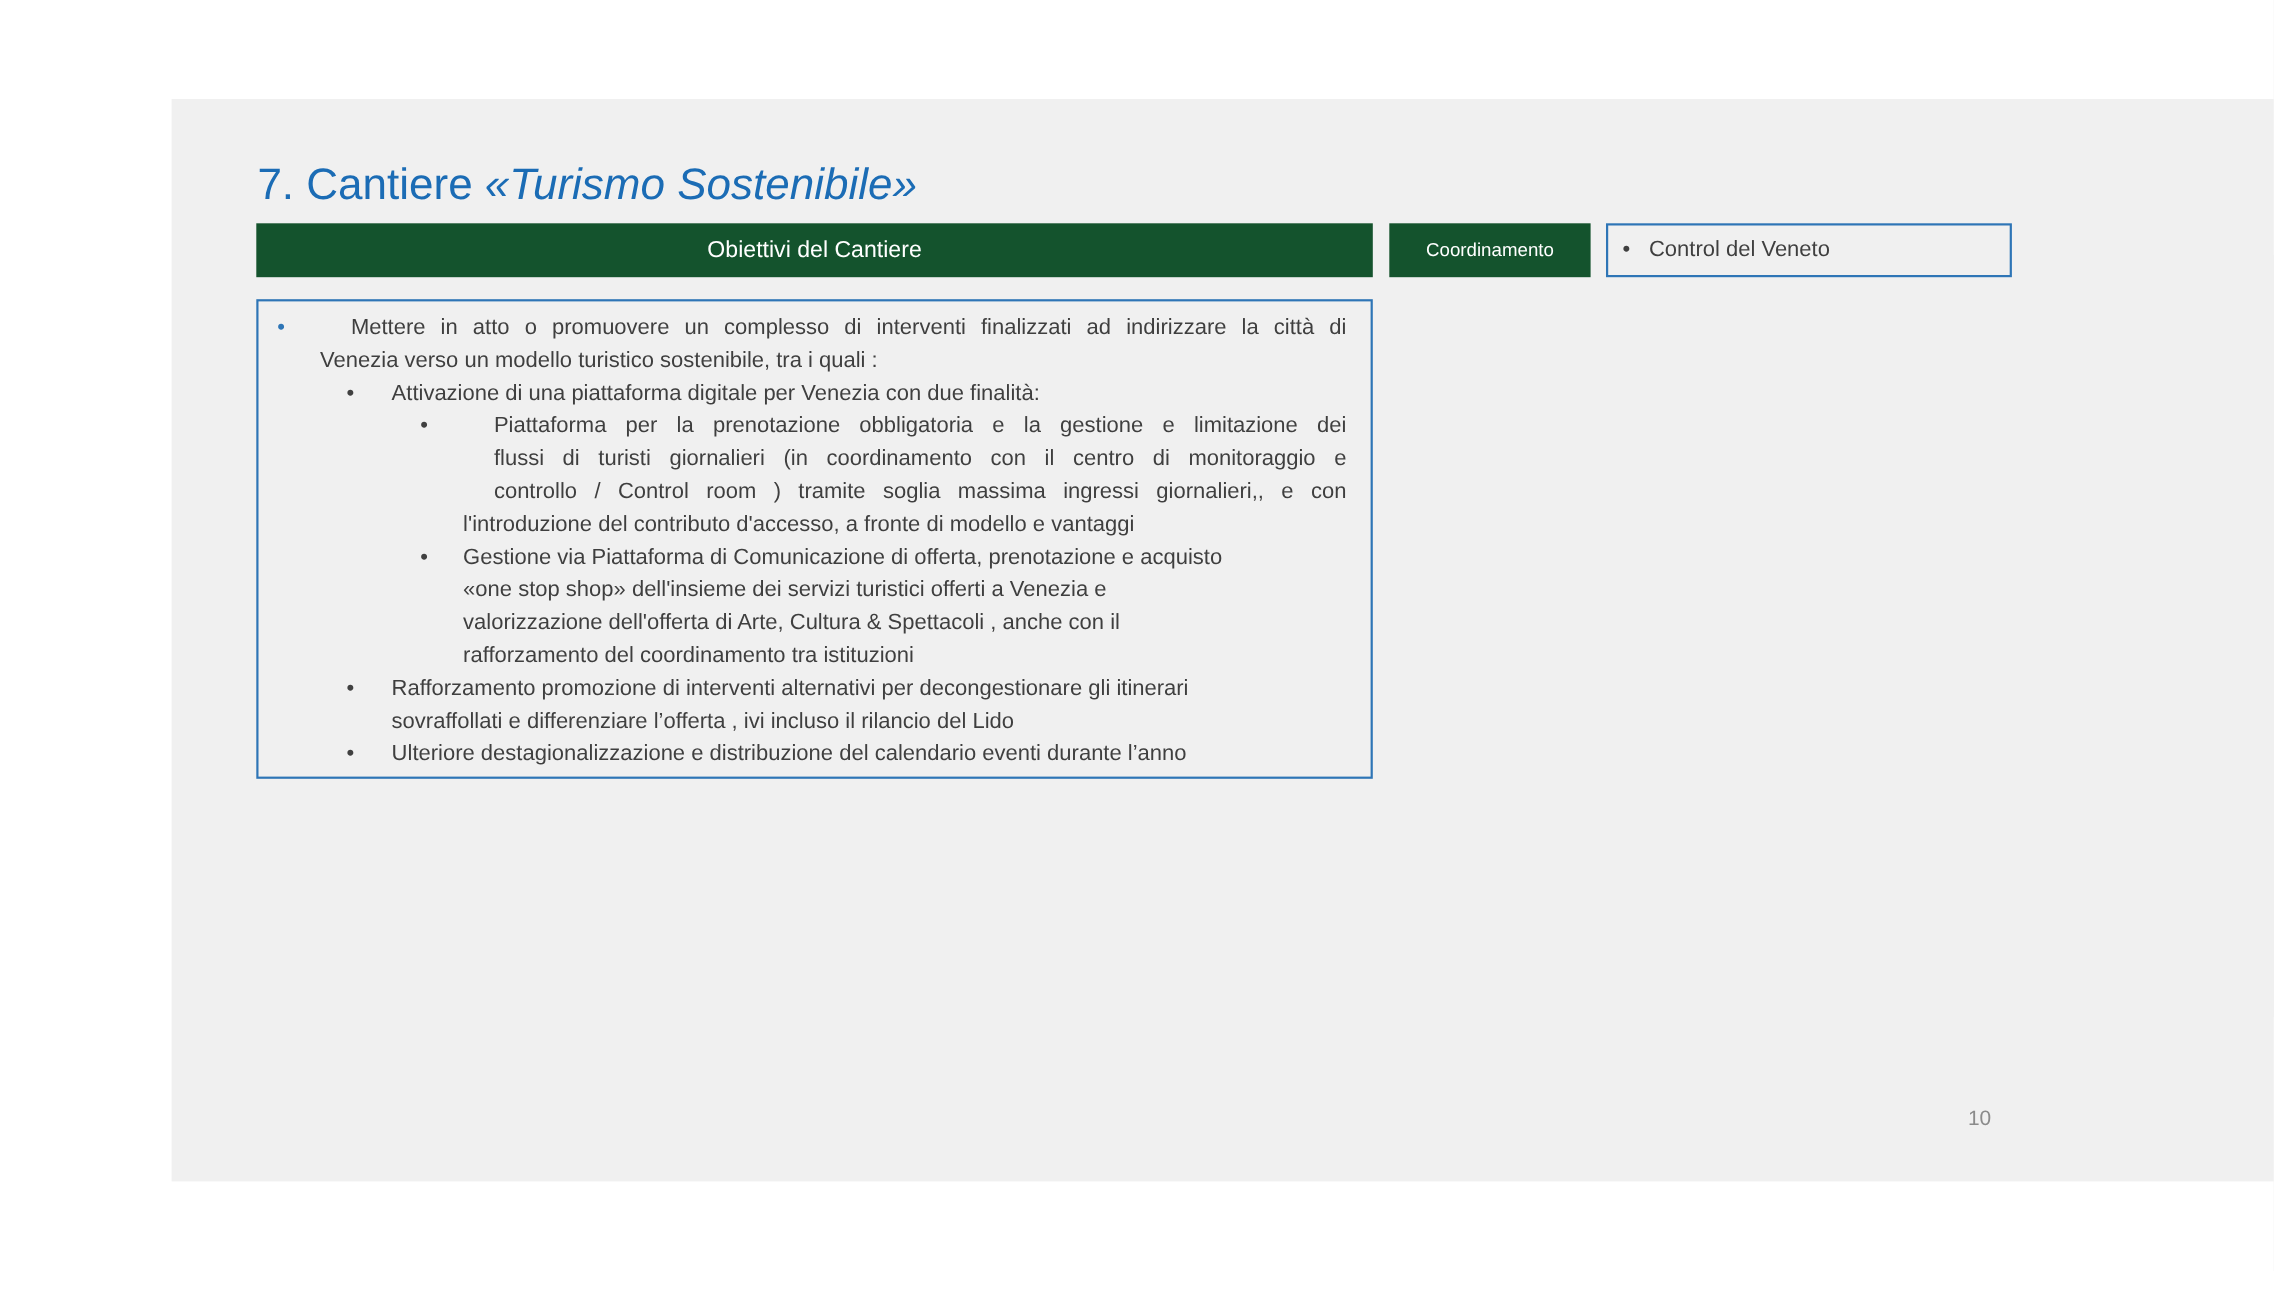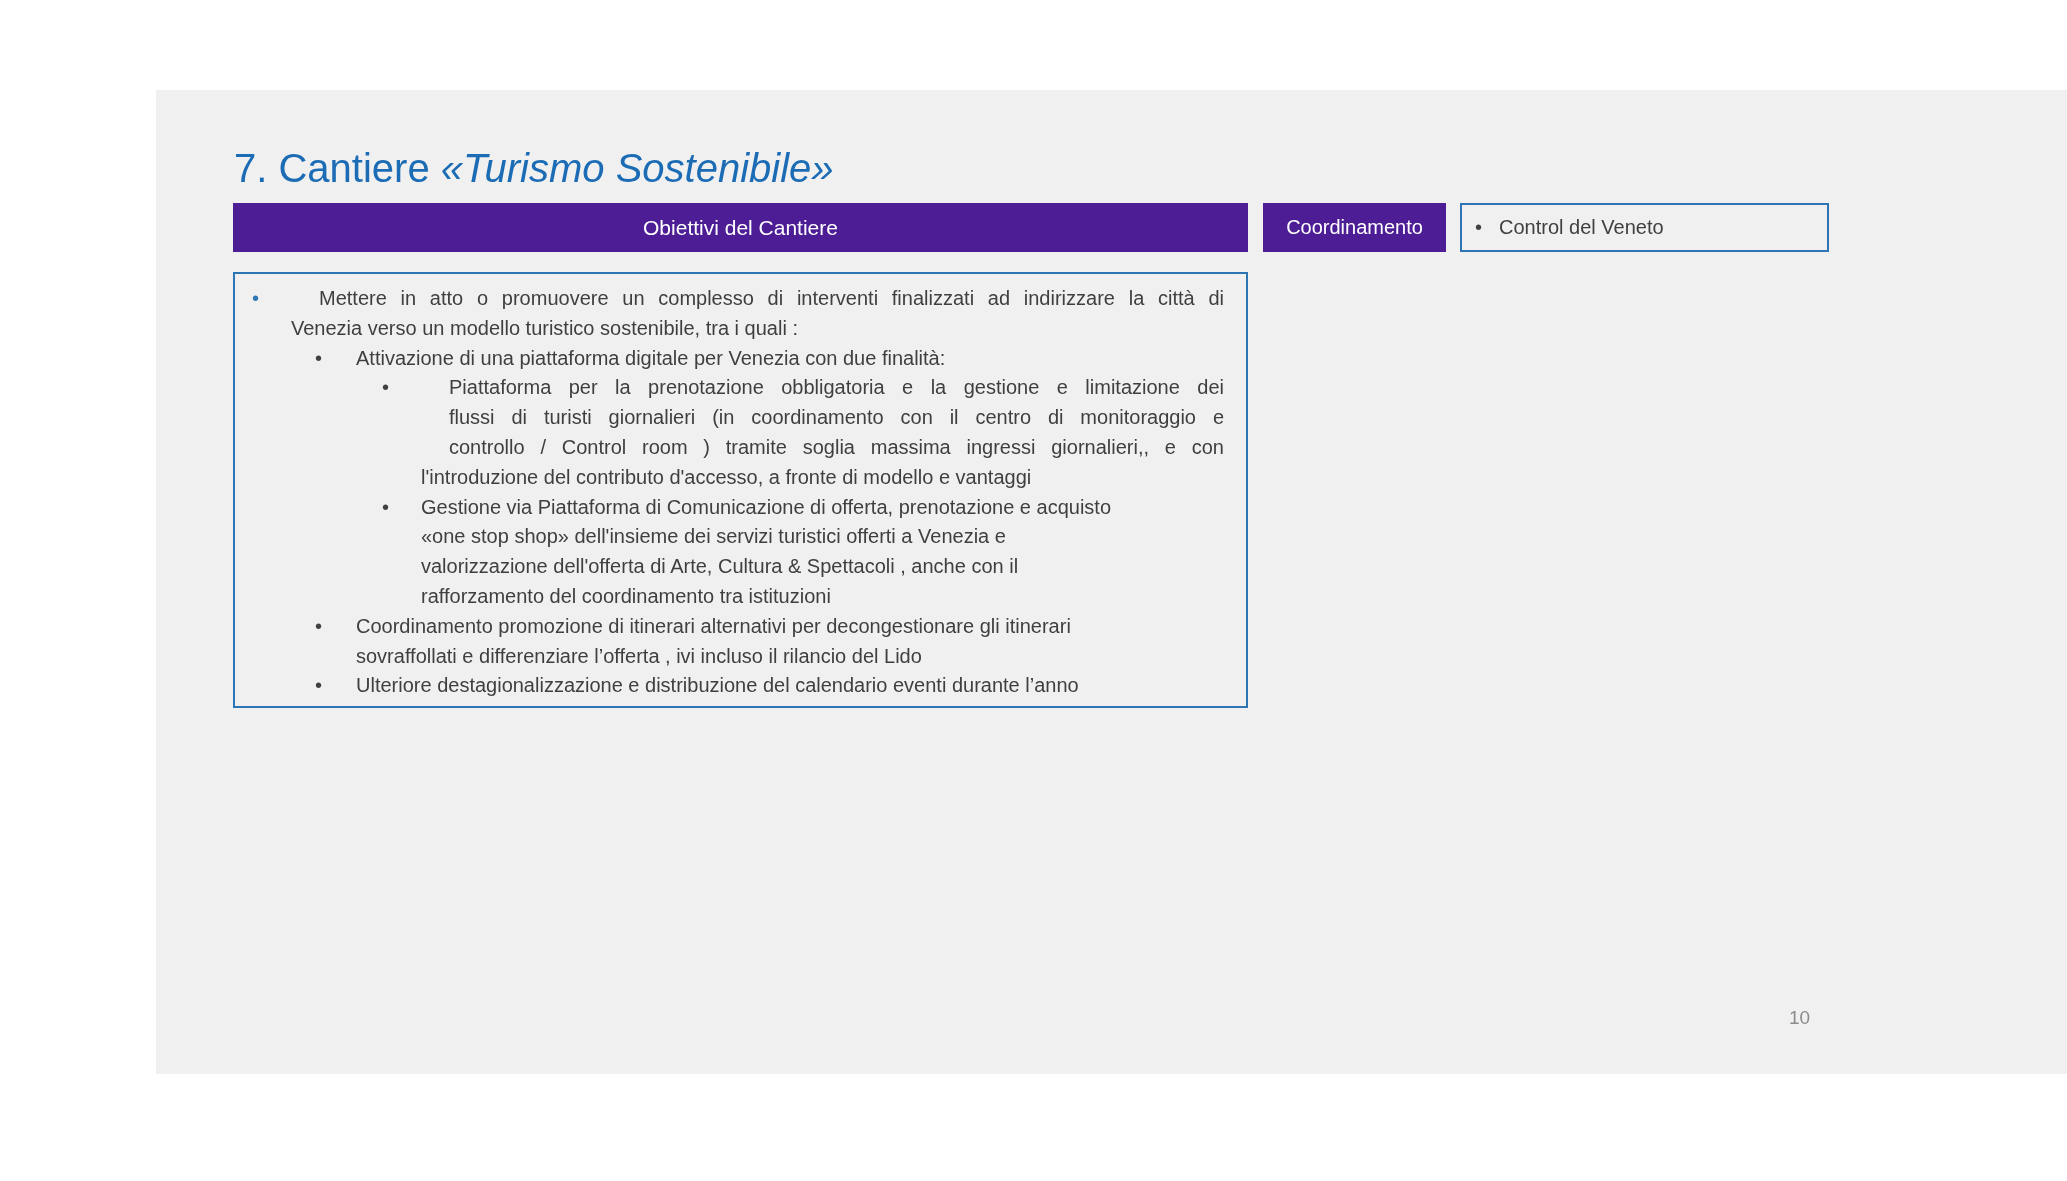--- a/index.html
+++ b/index.html
@@ -17,27 +17,27 @@
   }
   .title {
     position:absolute; left:78px; top:57px;
     font-size:40px; line-height:42px;
     color:#1b6cb5;
     white-space:nowrap;
   }
   .title .em { font-style:italic; }
   .bar {
     position:absolute; top:113px; height:49px;
-    background:#4c1d95;
+    background:#14532d;
     color:#ffffff;
     display:flex; align-items:center; justify-content:center;
     font-size:21px;
   }
   .bar-objectives { left:77px; width:1015px; }
-  .bar-coordination { left:1107px; width:183px; font-size:20px; }
+  .bar-coordination { left:1107px; width:183px; font-size:17px; }
   .coordinator-box {
     position:absolute; left:1304px; top:113px;
     width:369px; height:49px;
     border:2px solid #2e75b6;
     box-sizing:border-box;
     background:#f0f0f0;
     display:flex; align-items:center;
     padding-left:13px;
     font-size:20px; color:#3f3f3f;
   }
@@ -116,21 +116,21 @@
     <div class="li l3">
       <span class="blt">•</span>
       <span class="line">Gestione via Piattaforma di Comunicazione di offerta, prenotazione e acquisto</span>
       <span class="line">«one stop shop» dell'insieme dei servizi turistici offerti a Venezia e</span>
       <span class="line">valorizzazione dell'offerta di Arte, Cultura &amp; Spettacoli , anche con il</span>
       <span class="line">rafforzamento del coordinamento tra istituzioni</span>
     </div>
 
     <div class="li l2">
       <span class="blt">•</span>
-      <span class="line">Coordinamento promozione di itinerari alternativi per decongestionare gli itinerari</span>
+      <span class="line">Rafforzamento promozione di interventi alternativi per decongestionare gli itinerari</span>
       <span class="line">sovraffollati e differenziare l’offerta , ivi incluso il rilancio del Lido</span>
     </div>
 
     <div class="li l2">
       <span class="blt">•</span>
       <span class="line">Ulteriore destagionalizzazione e distribuzione del calendario eventi durante l’anno</span>
     </div>
 
   </div>
 

